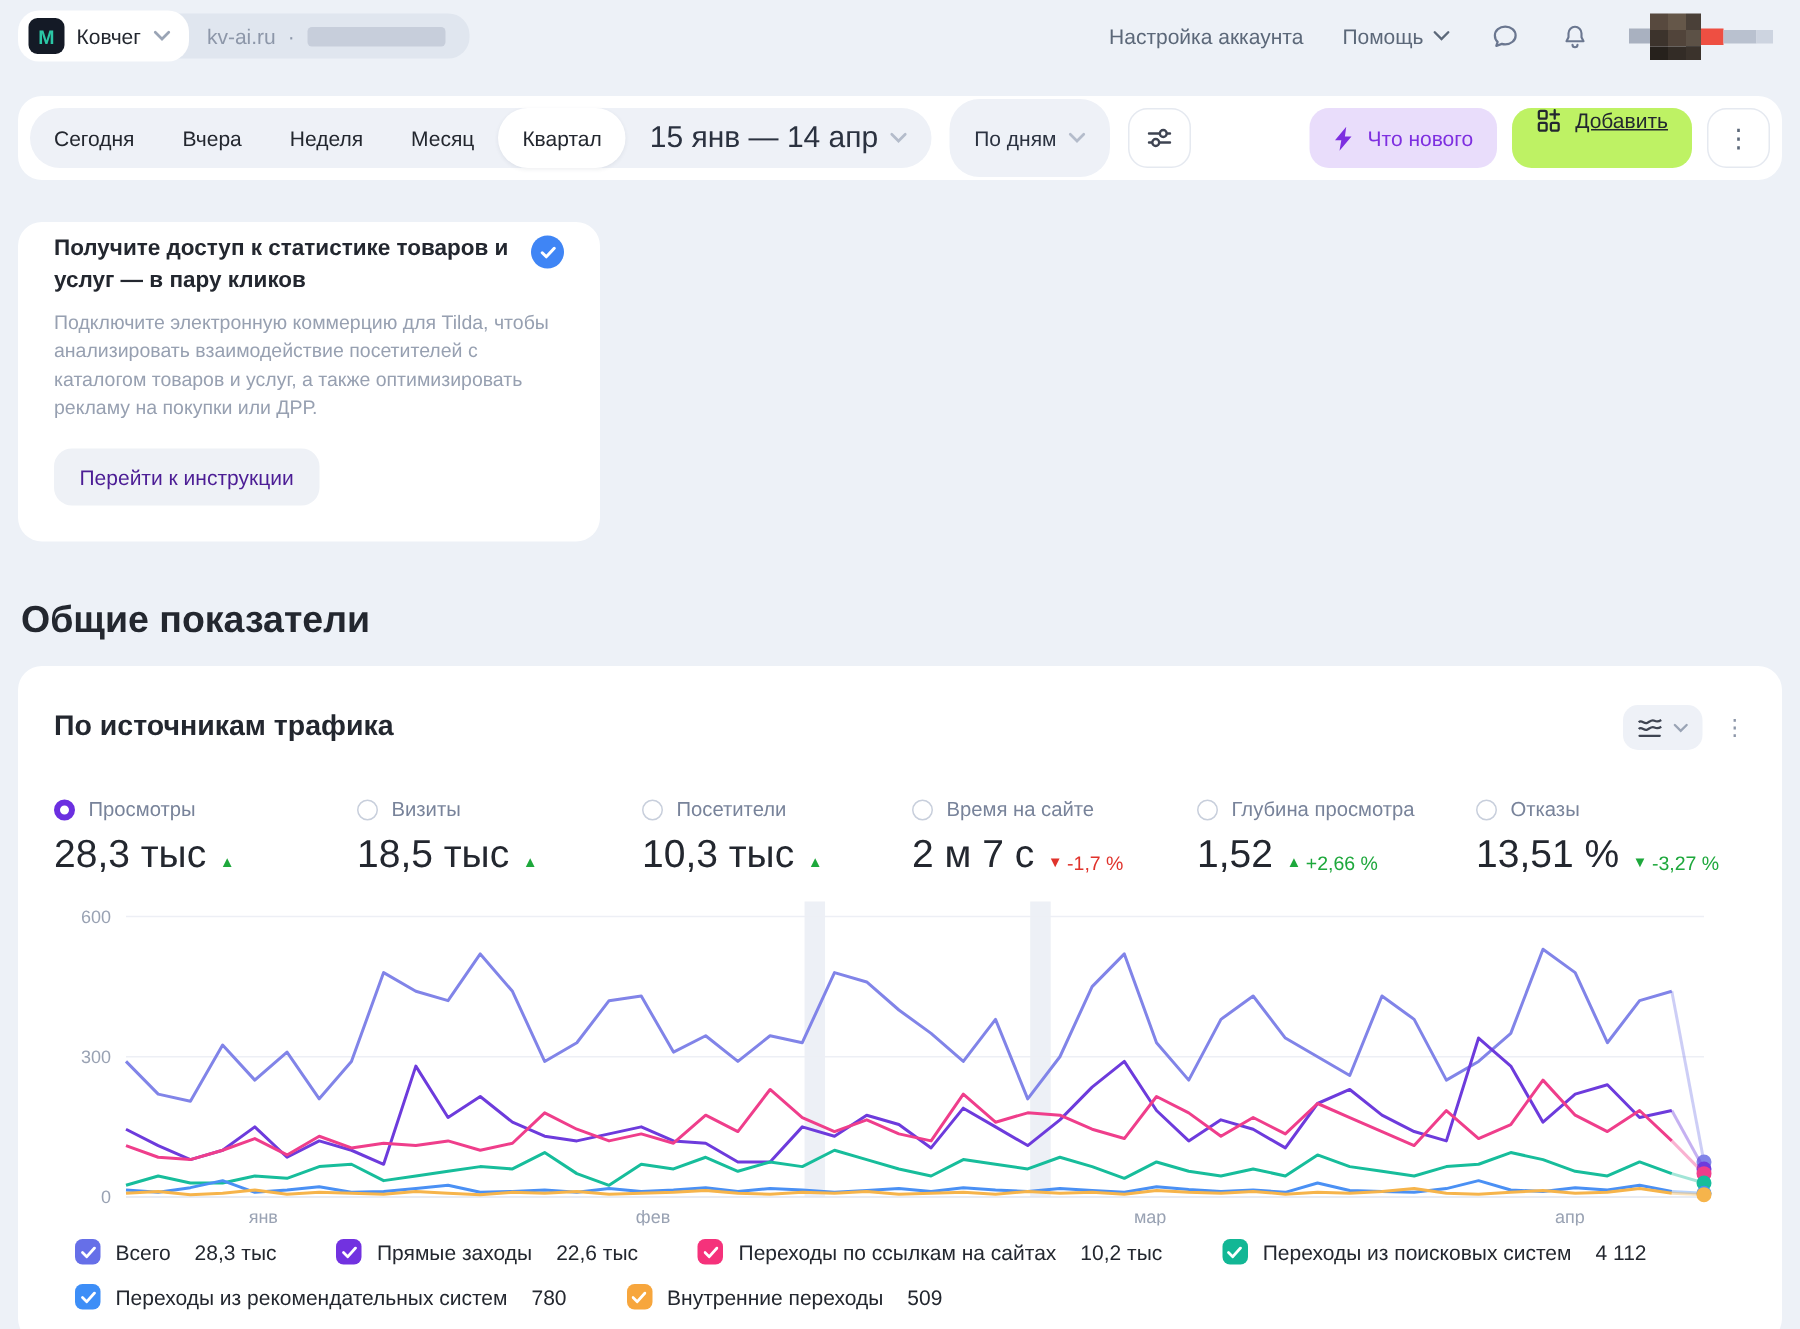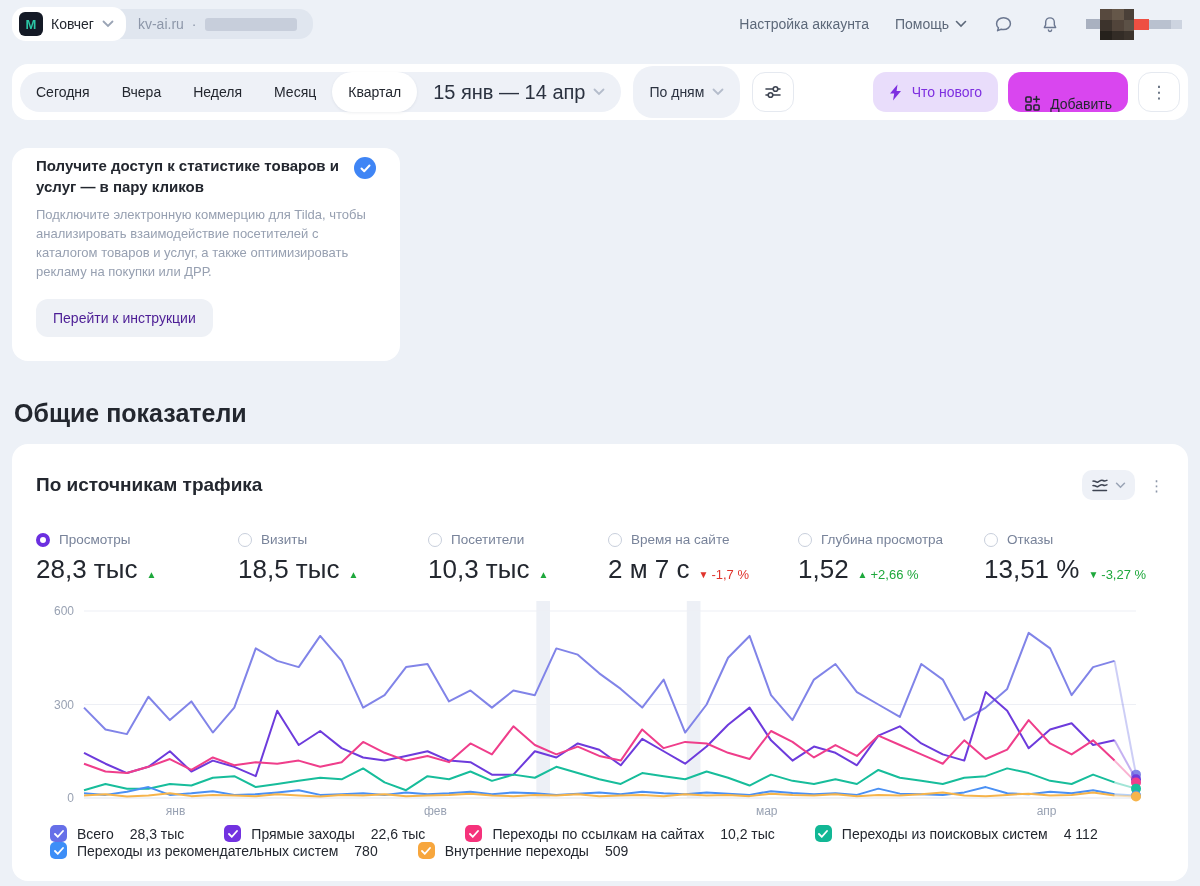--- a/index.html
+++ b/index.html
@@ -21,21 +21,21 @@
   
   .filterbar { margin:16px 12px 0; background:#fff; border-radius:16px; height:56px; display:flex; align-items:center; padding:8px; gap:12px; }
   .pillgroup { background:#eef1f7; border-radius:22px; height:40px; display:flex; align-items:center; }
   .period { padding:0 16px; font-size:14px; color:#23272f; line-height:40px; cursor:pointer; white-space:nowrap; }
   .period.selected { background:#fff; border-radius:20px; box-shadow:0 1px 3px rgba(40,50,80,.08); }
   .daterange { padding:0 16px; font-size:20px; display:flex; align-items:center; gap:8px; cursor:pointer; }
   .gran { background:#eef1f7; border-radius:20px; height:52px; padding:0 16px; font-size:14px; display:flex; align-items:center; gap:8px; cursor:pointer; }
   .roundbtn { width:42px; height:40px; background:#fff; border:1px solid #e5e9f0; border-radius:13px; display:flex; align-items:center; justify-content:center; cursor:pointer; }
   .fb-right { margin-left:auto; display:flex; align-items:center; gap:10px;padding-left:16px; }
   .whatsnew { background:#e9ddfb; color:#7e2fe0; border-radius:13px; height:40px; padding:0 16px; font-size:14px; font-weight:500; display:flex; align-items:center; gap:9px; cursor:pointer; }
-  .addbtn { background:#d946ef; border-radius:13px; height:40px; padding:0 16px; font-size:14px; font-weight:500; color:#23272f; display:flex; align-items:flex-end; gap:9px; cursor:pointer; }
+  .addbtn { background:#bef264; border-radius:13px; height:40px; padding:0 16px; font-size:14px; font-weight:500; color:#23272f; display:flex; align-items:flex-start; gap:9px; cursor:pointer;text-decoration:underline; }
   .kebab { width:42px; height:40px; background:#fff; border:1px solid #e5e9f0; border-radius:13px; color:#5c6879; font-size:17px; display:flex; align-items:center; justify-content:center; cursor:pointer; letter-spacing:0; }
 
   
   .promo { width:388px; margin:28px 0 0 12px; background:#fff; border-radius:16px; padding:7px 24px 24px; }
   .promo-head { display:flex; gap:12px; align-items:flex-start; }
   .promo-title { font-size:15px; font-weight:700; color:#23272f; line-height:1.4; flex:1; }
   .check-circle { width:22px; height:22px; border-radius:50%; background:#3f85f5; flex:0 0 auto; display:flex; align-items:center; justify-content:center; margin-top:2px; }
   .promo-body { margin-top:9px; font-size:13px; line-height:1.45; color:#97a0b1; }
   .promo-btn { margin-top:18px; display:inline-block; background:#eef1f6; border:none; border-radius:12px; padding:11px 17px; font-size:14px; color:#4c1d95; font-family:inherit; cursor:pointer; }
 
@@ -54,21 +54,21 @@
   .m-label { display:flex; align-items:center; gap:9px; font-size:13.5px; color:#78839a; cursor:pointer; }
   .radio { width:14px; height:14px; border-radius:50%; border:1.5px solid #c8cfdc; flex:0 0 auto; }
   .radio.sel { border:4.5px solid #6b2fe0; }
   .m-value { margin-top:7px; font-size:26px; color:#23272f; display:flex; align-items:baseline; gap:9px; }
   .delta { font-size:13px; font-weight:500; display:flex; align-items:center; gap:3px; }
   .delta .tri { font-size:10px; }
   .d-green { color:#1ea83c; }
   .d-red { color:#e0332c; }
 
   .chartwrap { margin-top:14px; }
-  .legend-rows { margin-top:4px; display:flex; flex-direction:column; padding-left:14px; }
+  .legend-rows { margin-top:4px; display:flex; flex-direction:column; gap:13px; padding-left:14px; }
   .legend-row { display:flex; gap:40px; }
   .lg-item { display:flex; align-items:center; gap:10px; font-size:14px; color:#23272f; cursor:pointer; }
   .lg-check { width:17px; height:17px; border-radius:5px; display:flex; align-items:center; justify-content:center; flex:0 0 auto; }
   .lg-value { margin-left:6px; }
 </style>
 </head>
 <body>
 
 <div class="tophdr">
   <div class="counter-switch">

